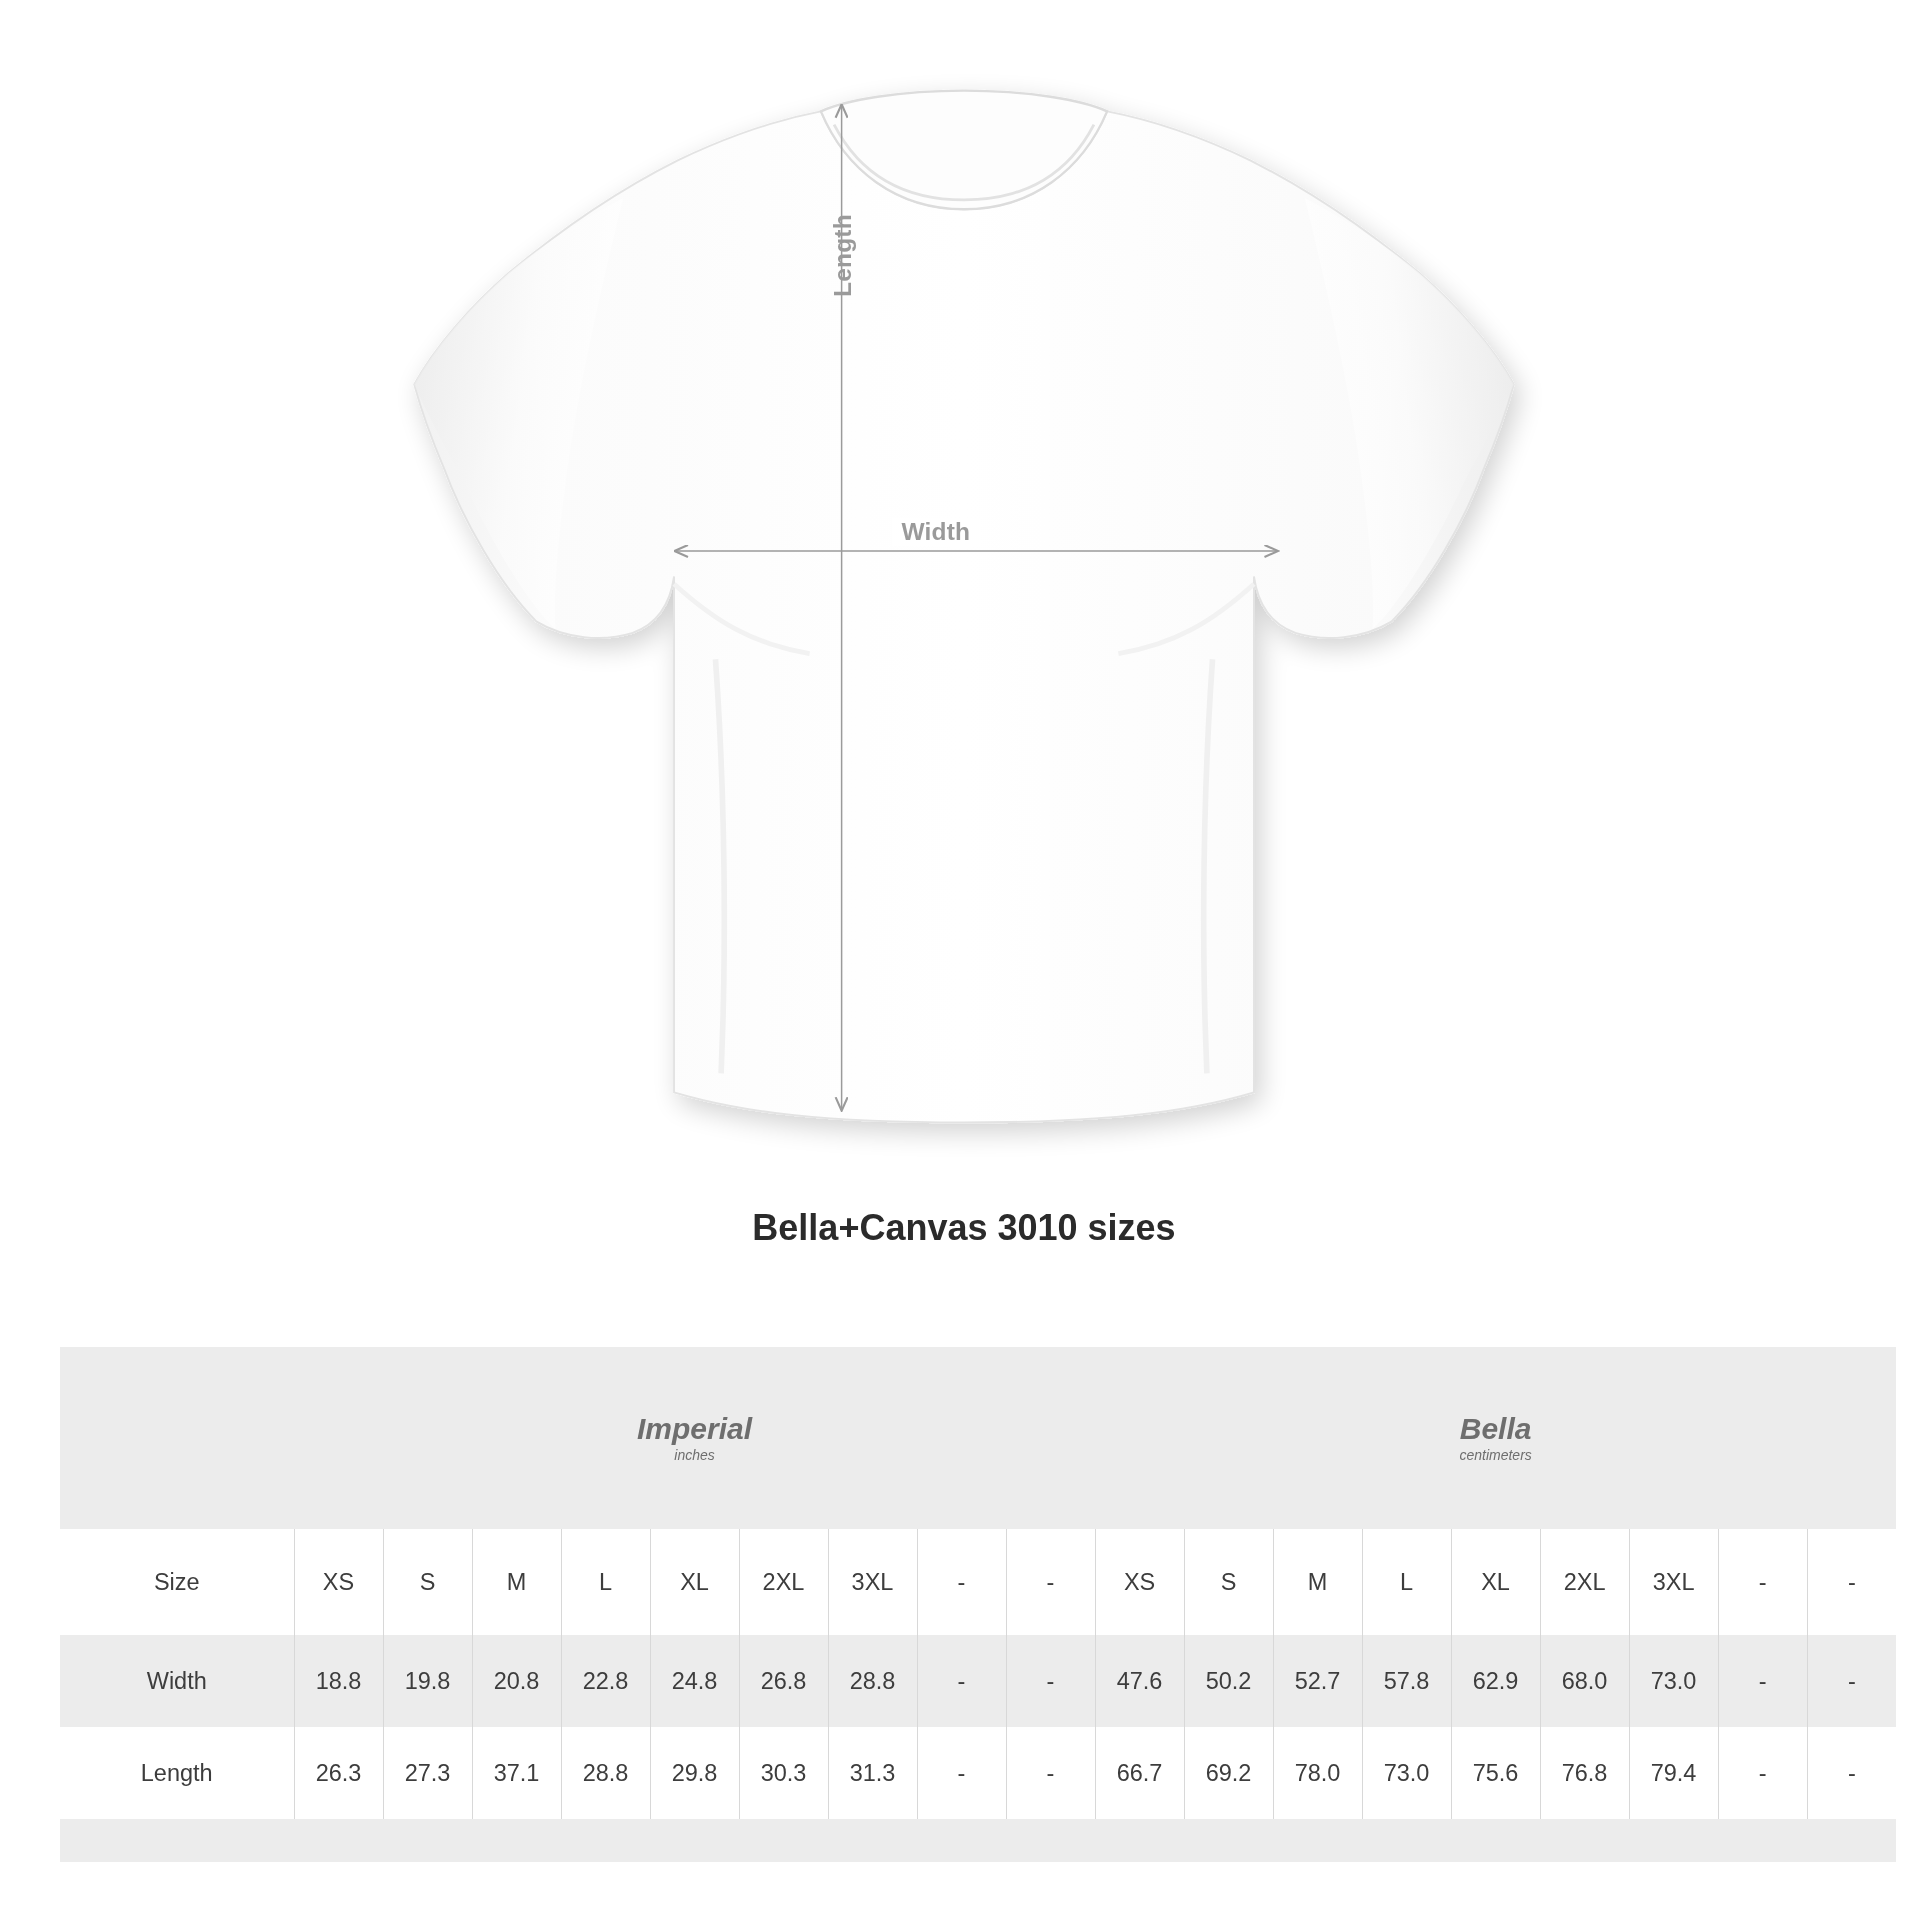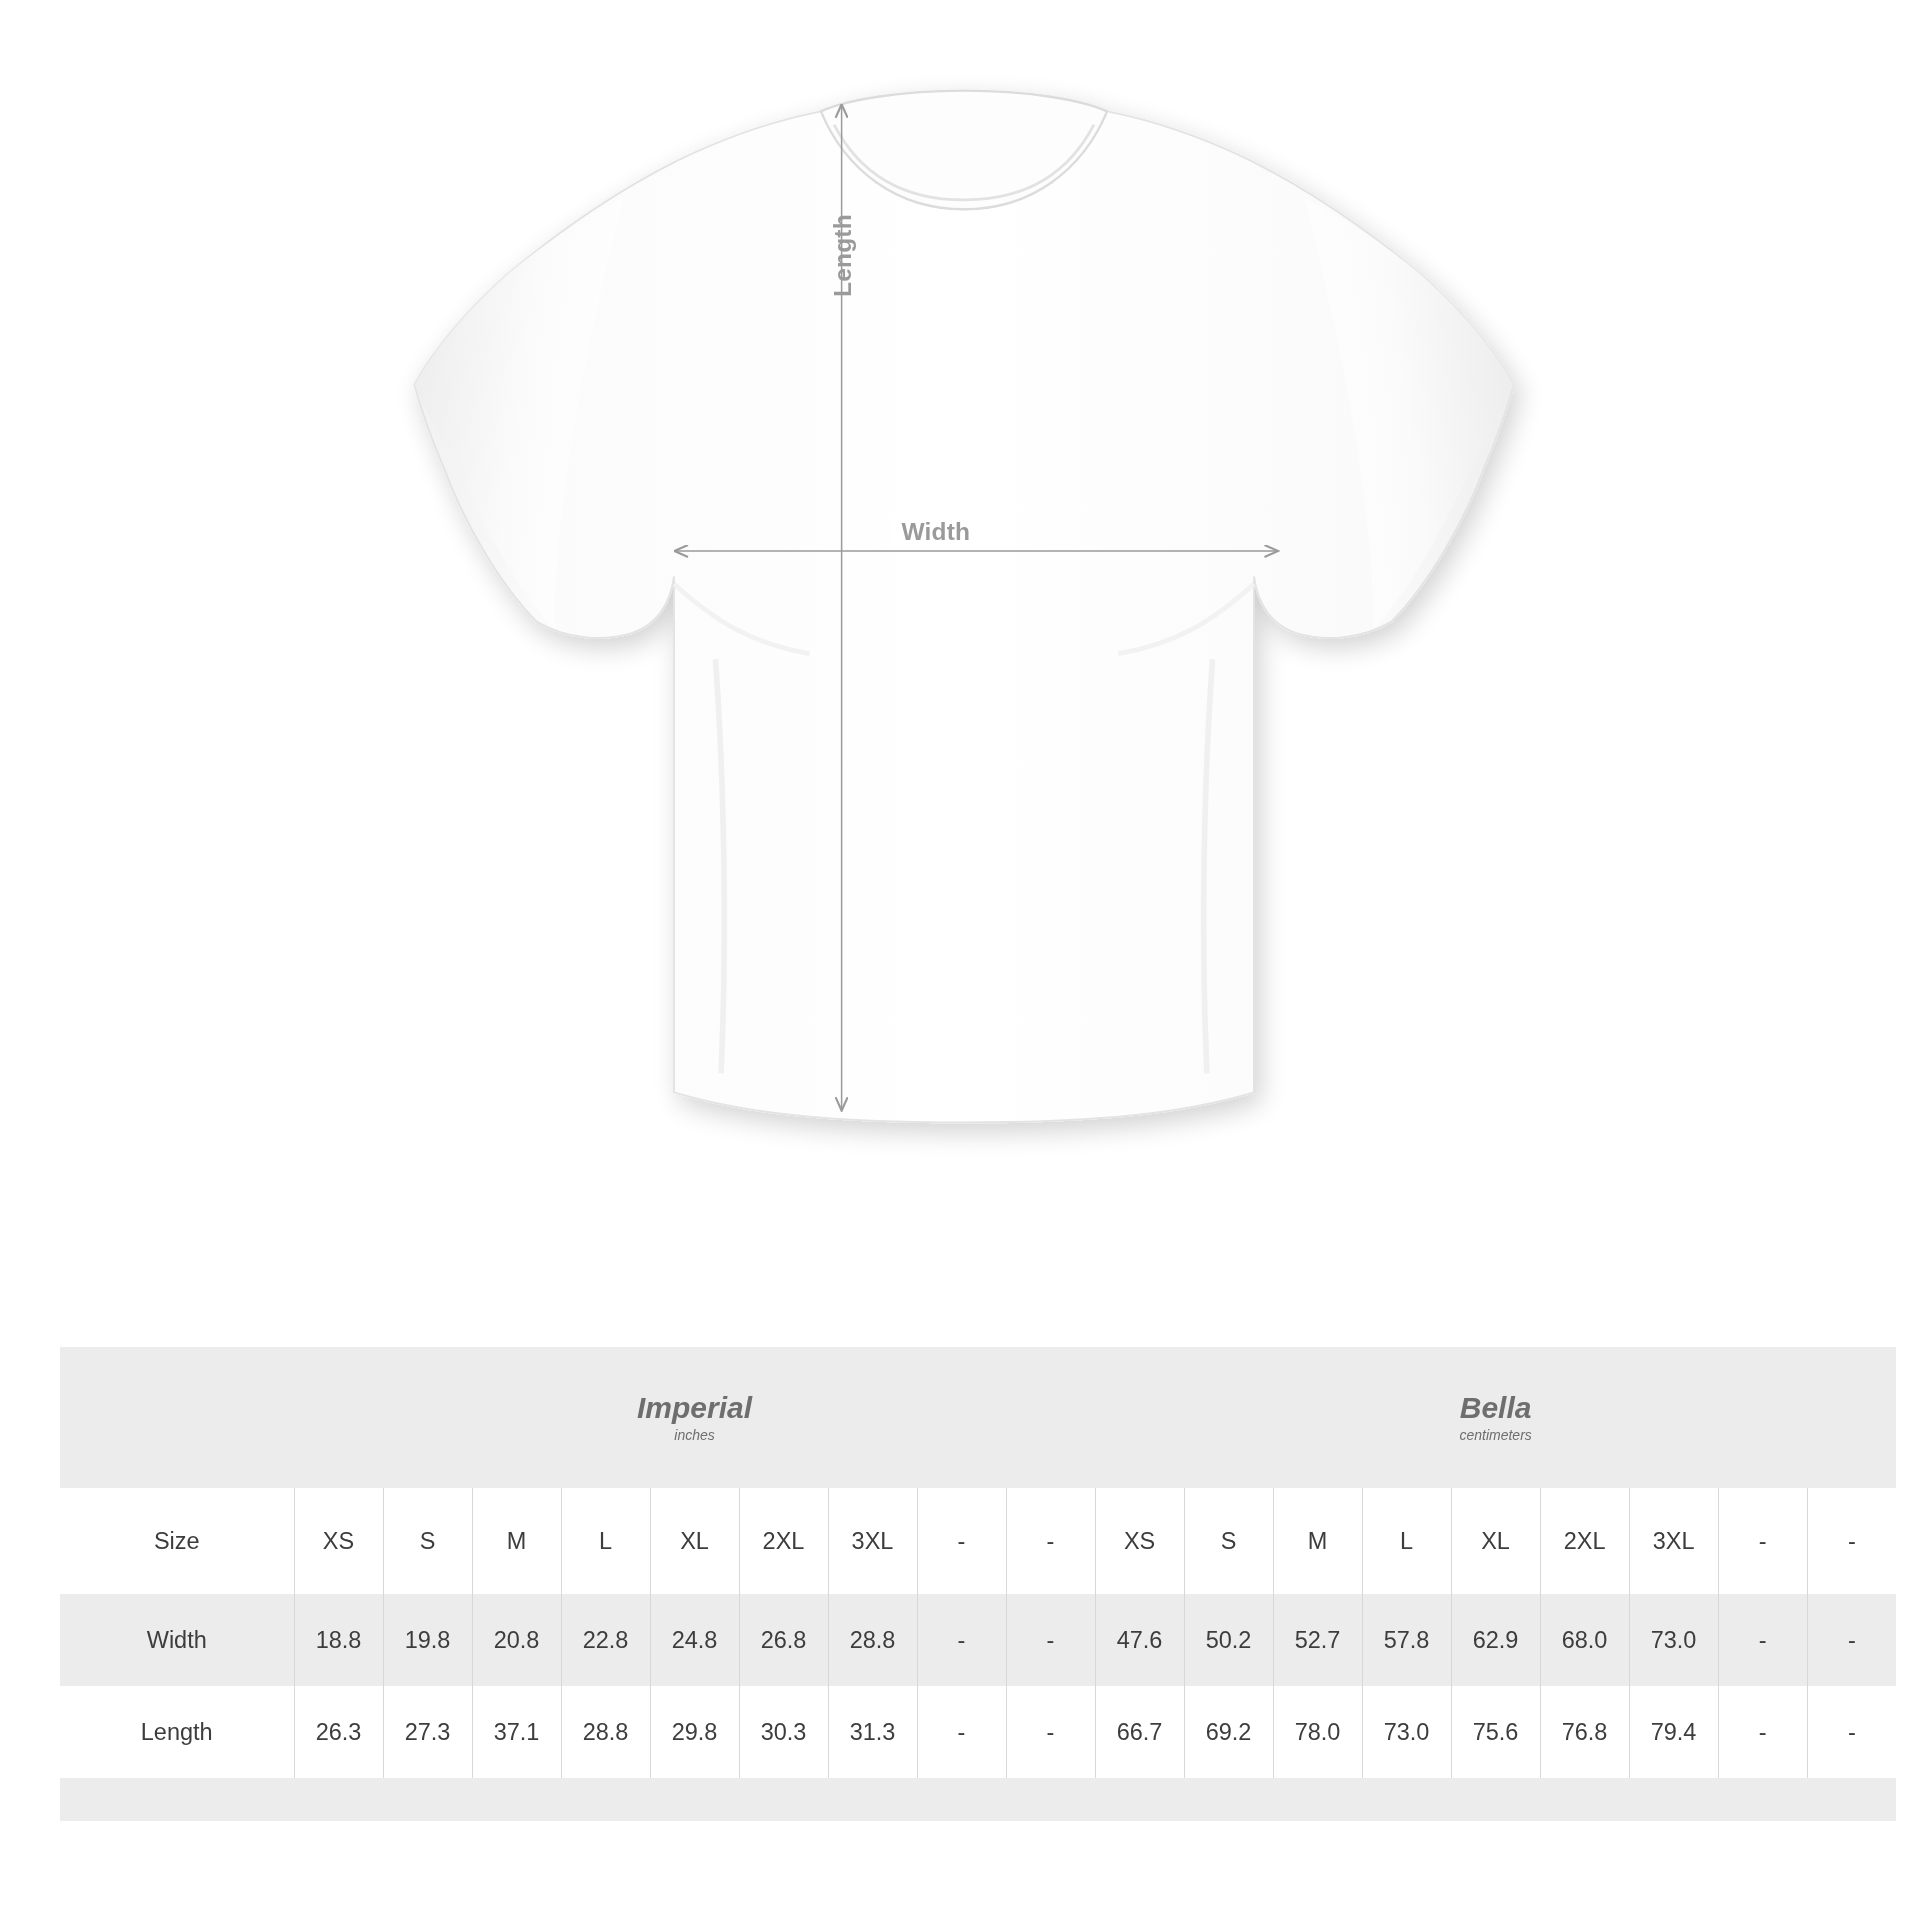--- a/index.html
+++ b/index.html
@@ -78,21 +78,21 @@
     border: none;
     text-align: center;
     vertical-align: middle;
     font-size: 23.5px;
     color: #3d3d3d;
     font-weight: normal;
   }
 
   .unit-head-cell {
     background: #ececec;
-    height: 141px;
+    height: 182px;
   }
   .unit-name {
     font-size: 30px;
     font-weight: bold;
     font-style: italic;
     color: #6e6e6e;
     line-height: 1.15;
   }
   .unit-sub {
     font-size: 14px;
@@ -203,20 +203,21 @@
       <g>
         <line x1="894" y1="112" x2="894" y2="1178" stroke="#9a9a9a" stroke-width="1.6" marker-start="url(#arrTail)" marker-end="url(#arrHead)"></line>
         <line x1="718" y1="585" x2="1356" y2="585" stroke="#9a9a9a" stroke-width="1.6" marker-start="url(#arrTail)" marker-end="url(#arrHead)"></line>
       </g>
     </svg>
 
     <div class="dim-label" id="label-length">Length</div>
     <div class="dim-label" id="label-width">Width</div>
   </div>
 
+  <div id="title">Bella+Canvas 3010 sizes</div>
 
   <table id="size-table">
     <colgroup>
       <col style="width:234px">
       <col span="9" style="width:89px">
       <col span="9" style="width:89px">
     </colgroup>
     <tbody>
 
       <tr>

